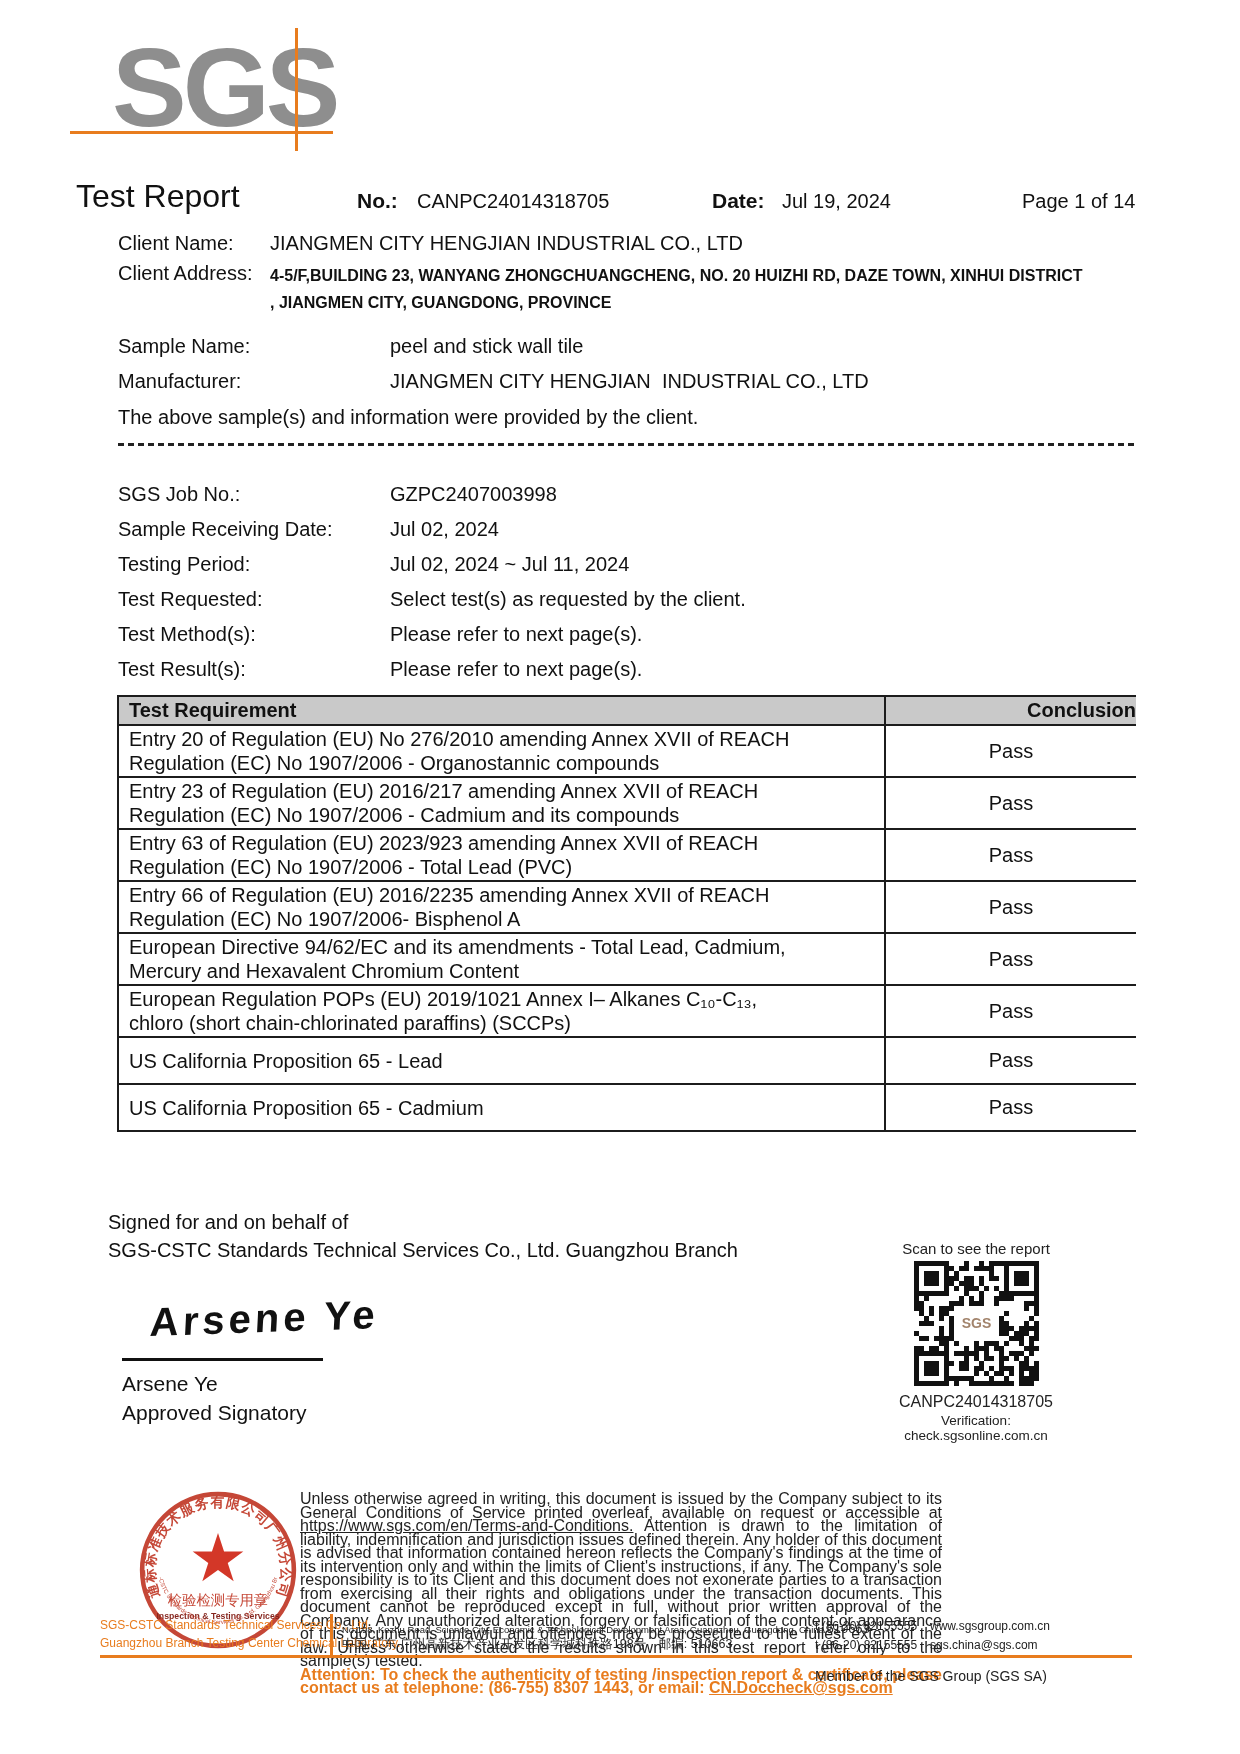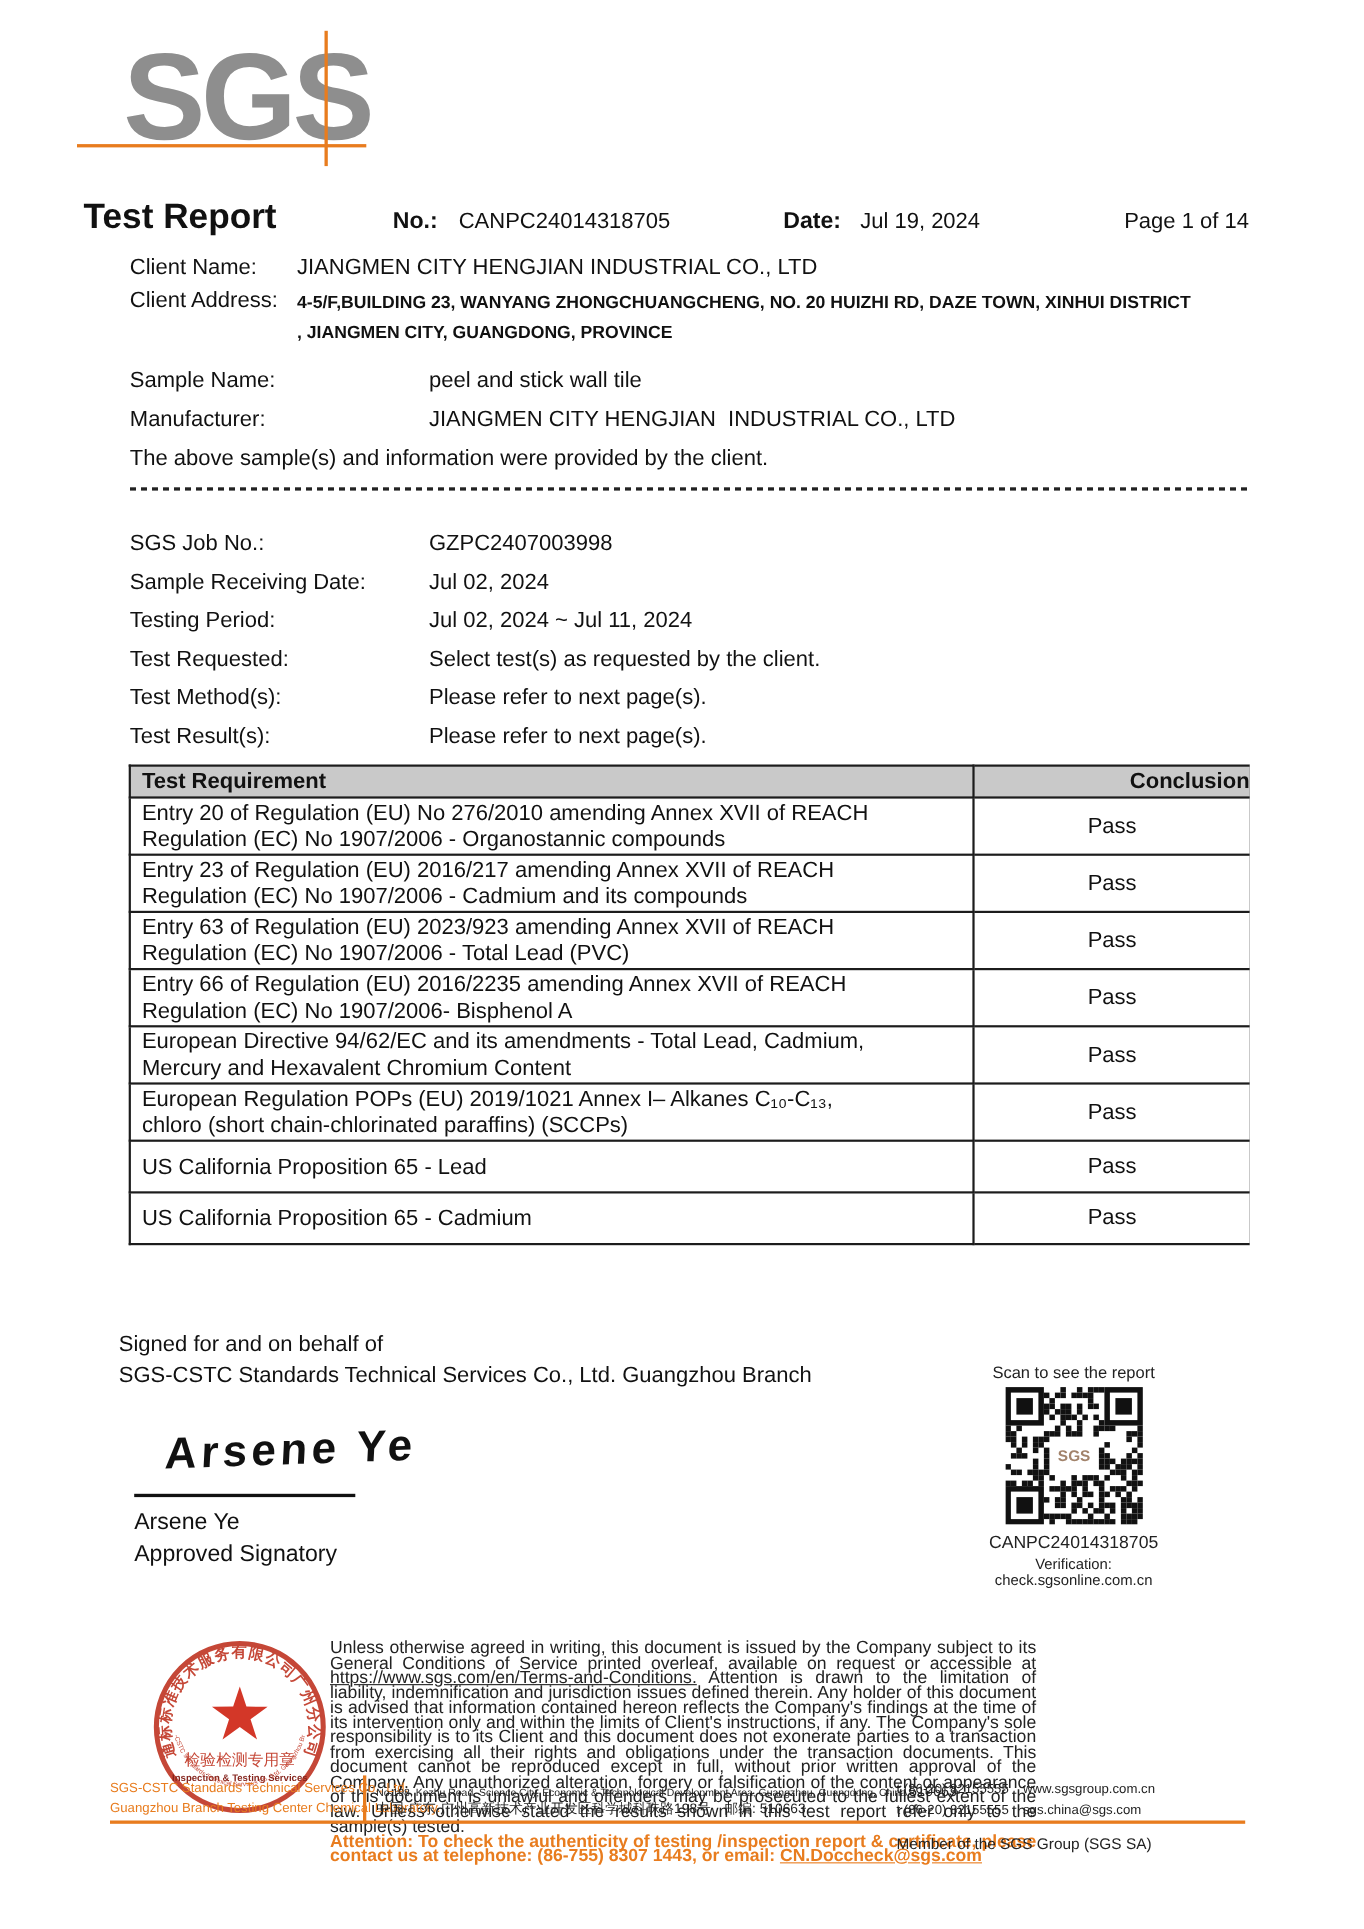--- a/index.html
+++ b/index.html
@@ -10,21 +10,21 @@
   }
   
   .logo {
     position:absolute; left:112px; top:32px; font-size:112px; font-weight:bold;
     color:#8e8e8e; letter-spacing:-4px; line-height:1;
   }
   .logo-h { position:absolute; left:70px; top:131px; width:263px; height:3px; background:#e87c1e; }
   .logo-v { position:absolute; left:295px; top:28px; width:3px; height:123px; background:#e87c1e; }
 
   
-  .title { position:absolute; left:76px; top:178px; font-size:32px; font-weight:bold; letter-spacing:0; }
+  .title { position:absolute; left:76px; top:178px; font-size:32px; font-weight:normal; letter-spacing:0; }
   .hlab { position:absolute; top:189px; font-size:21px; font-weight:bold; white-space:nowrap; }
   .hval { position:absolute; top:190px; font-size:20px; white-space:nowrap; }
 
   
   .flabel { position:absolute; left:118px; font-size:20px; white-space:nowrap; }
   .fvalue { position:absolute; font-size:20px; white-space:pre-wrap; }
   .addr   { position:absolute; left:270px; top:262px; width:815px; font-size:16px; line-height:27px;font-weight:bold; }
 
   .dashes {
     position:absolute; left:118px; top:443px; width:1017px; height:3px;

